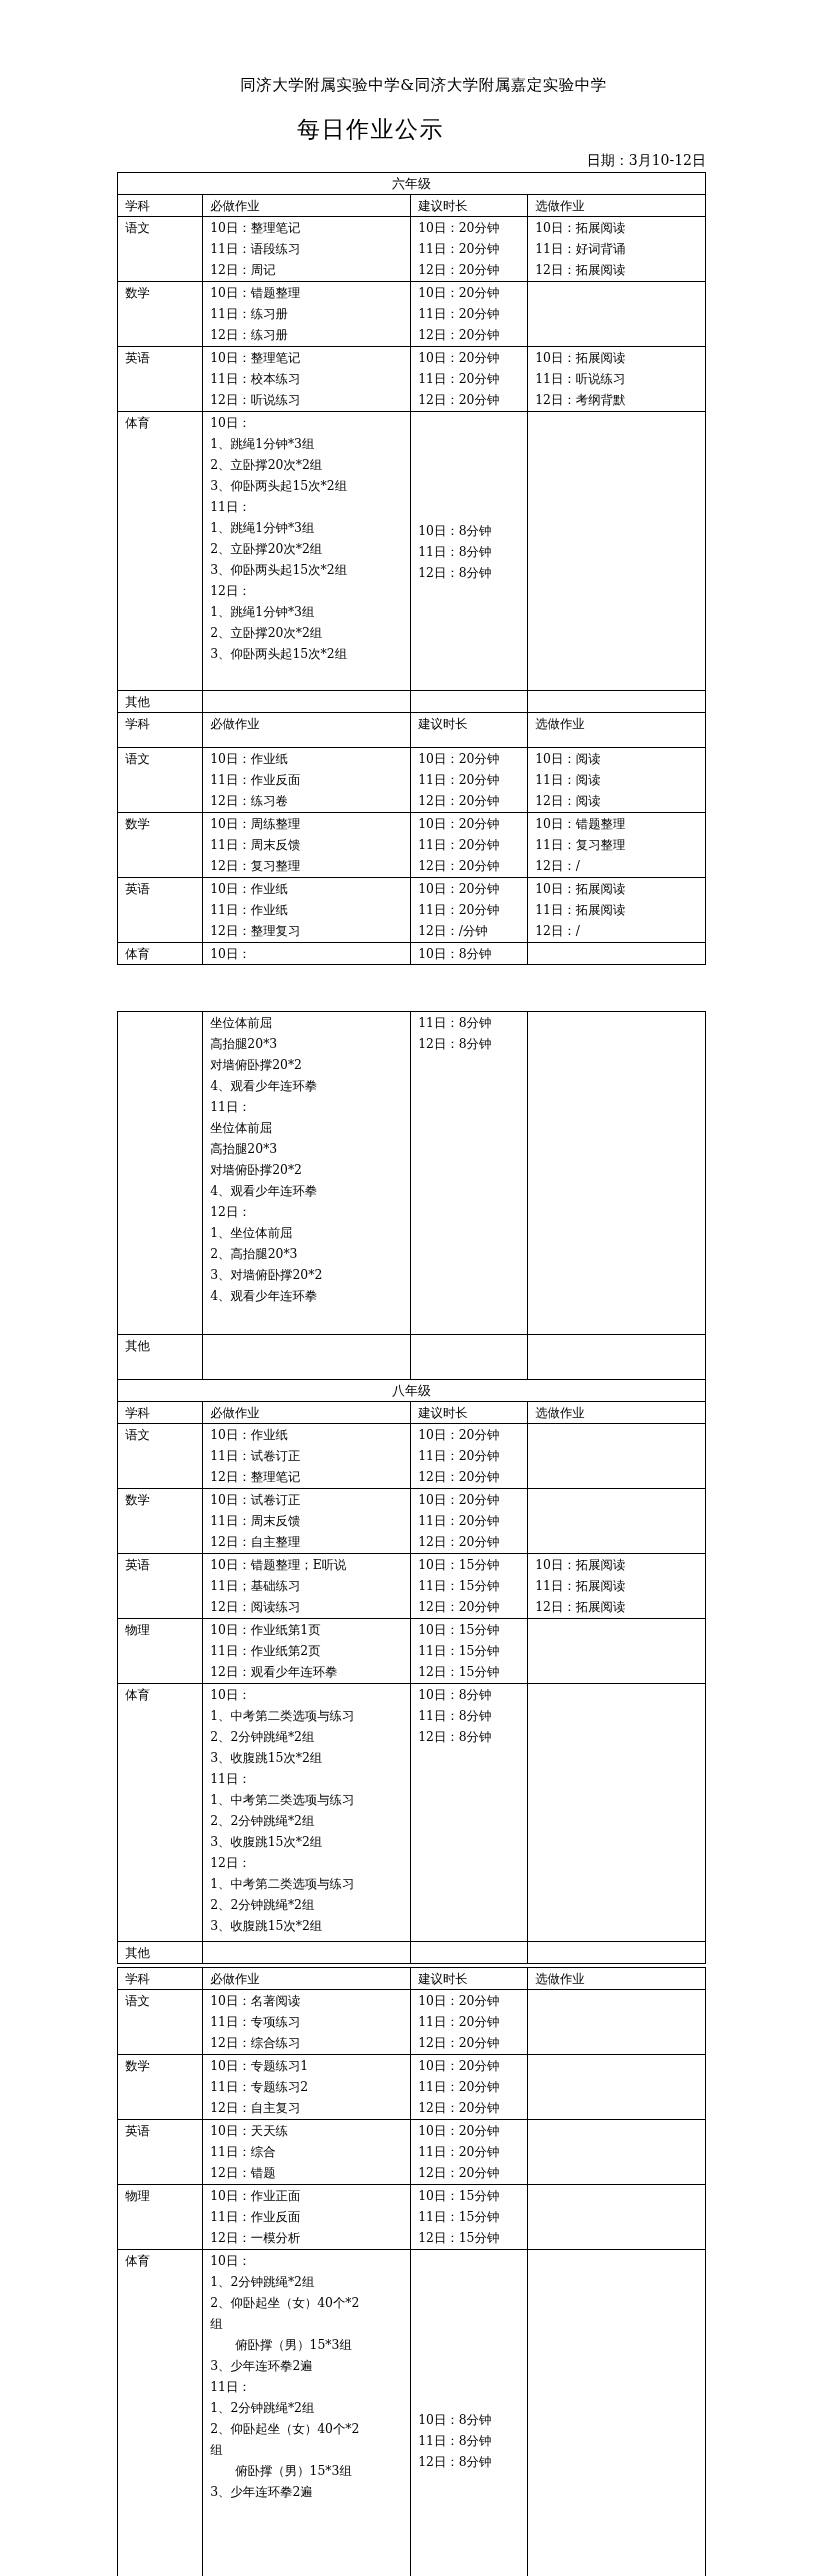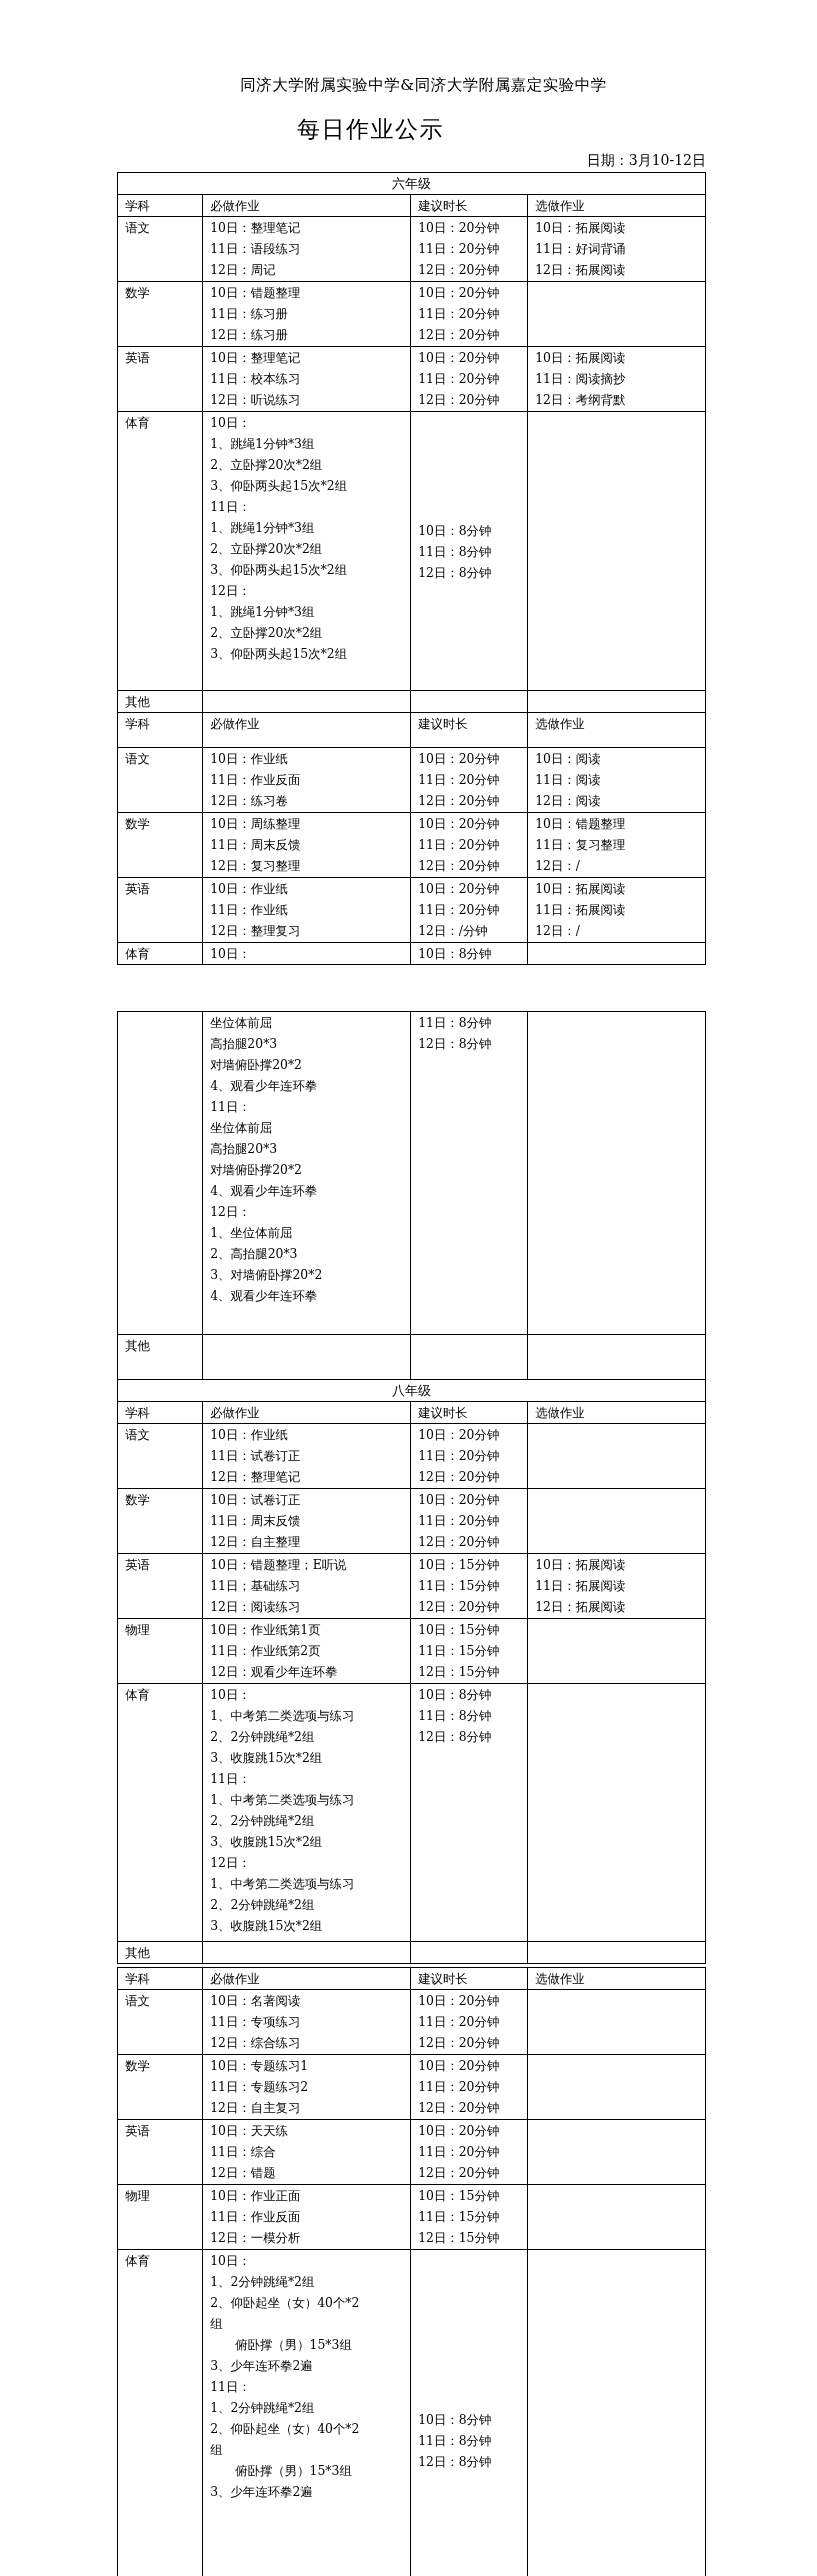--- a/index.html
+++ b/index.html
@@ -84,21 +84,21 @@
       <tr class="thick-top" style="height:65px">
         <td>数学</td>
         <td><span class="line">10日：错题整理</span><span class="line">11日：练习册</span><span class="line">12日：练习册</span></td>
         <td><span class="line">10日：20分钟</span><span class="line">11日：20分钟</span><span class="line">12日：20分钟</span></td>
         <td></td>
       </tr>
       <tr class="thick-top" style="height:65px">
         <td>英语</td>
         <td><span class="line">10日：整理笔记</span><span class="line">11日：校本练习</span><span class="line">12日：听说练习</span></td>
         <td><span class="line">10日：20分钟</span><span class="line">11日：20分钟</span><span class="line">12日：20分钟</span></td>
-        <td><span class="line">10日：拓展阅读</span><span class="line">11日：阅读摘抄</span><span class="line">12日：考纲背默</span></td>
+        <td><span class="line">10日：拓展阅读</span><span class="line">11日：听说练习</span><span class="line">12日：考纲背默</span></td>
       </tr>
       <tr class="thick-top" style="height:279px">
         <td>体育</td>
         <td><span class="line">10日：</span><span class="line">1、跳绳1分钟*3组</span><span class="line">2、立卧撑20次*2组</span><span class="line">3、仰卧两头起15次*2组</span><span class="line">11日：</span><span class="line">1、跳绳1分钟*3组</span><span class="line">2、立卧撑20次*2组</span><span class="line">3、仰卧两头起15次*2组</span><span class="line">12日：</span><span class="line">1、跳绳1分钟*3组</span><span class="line">2、立卧撑20次*2组</span><span class="line">3、仰卧两头起15次*2组</span></td>
         <td class="mid"><span class="line">10日：8分钟</span><span class="line">11日：8分钟</span><span class="line">12日：8分钟</span></td>
         <td></td>
       </tr>
       <tr class="thick-top" style="height:22px">
         <td>其他</td>
         <td></td>

